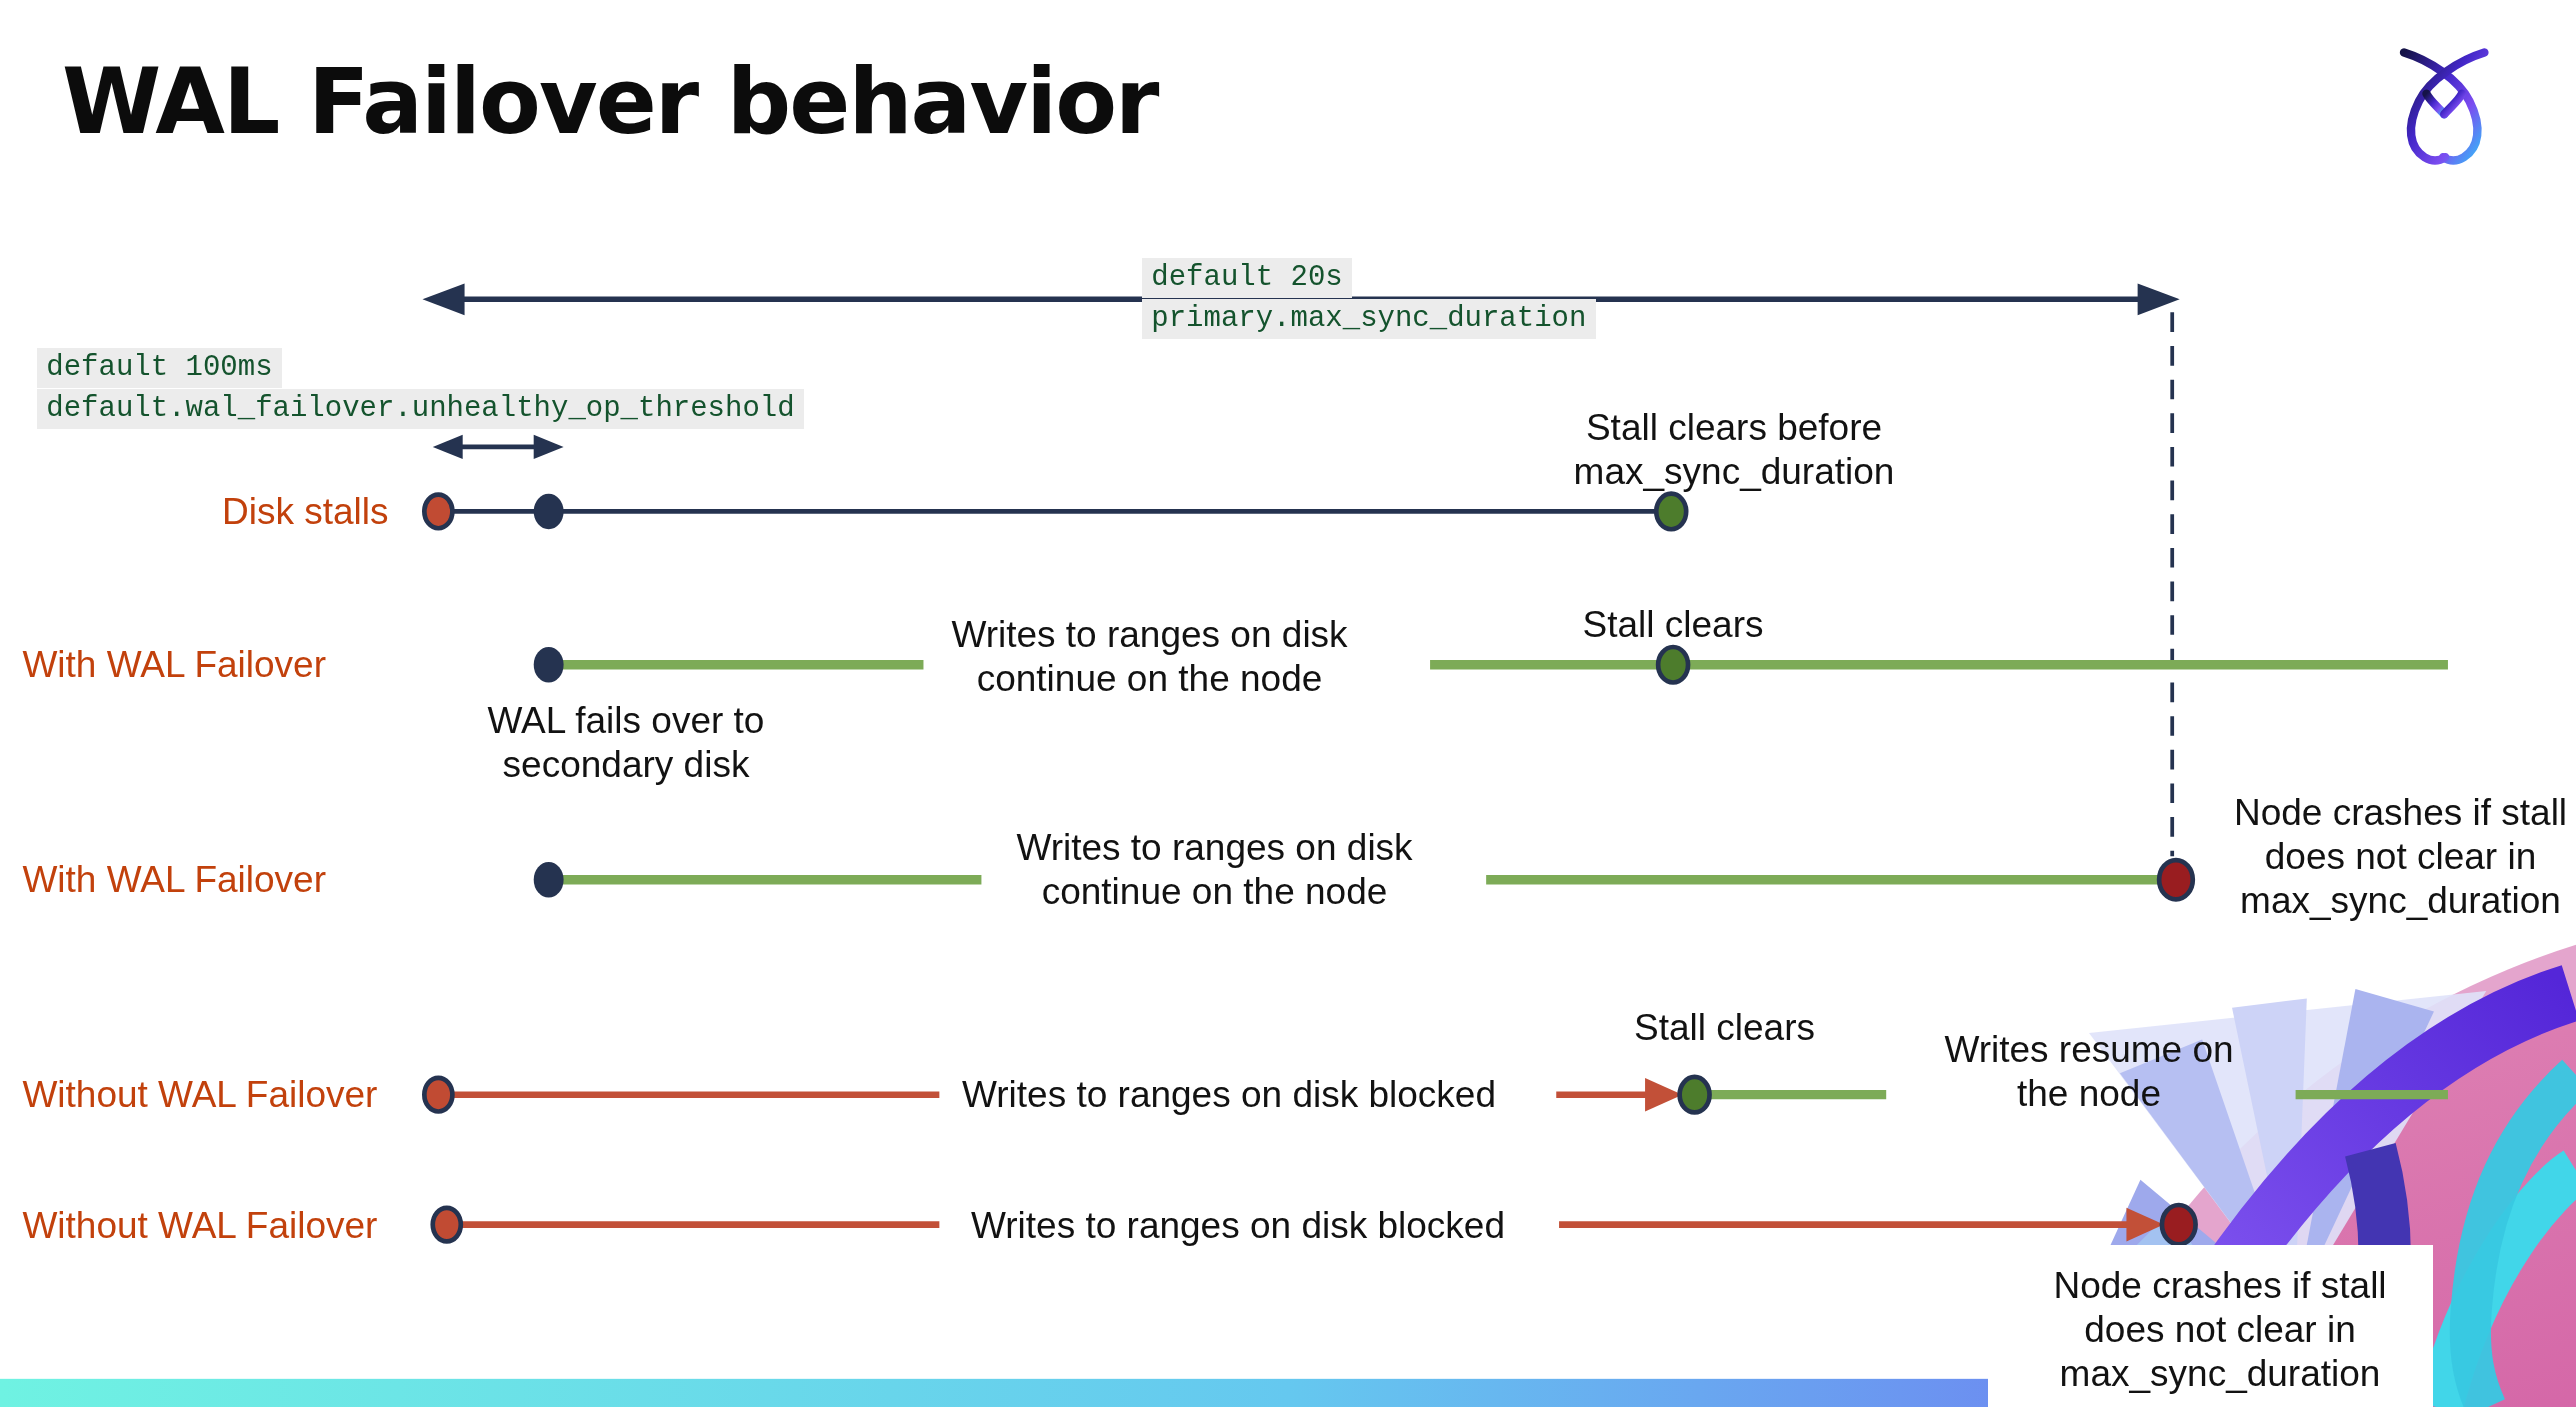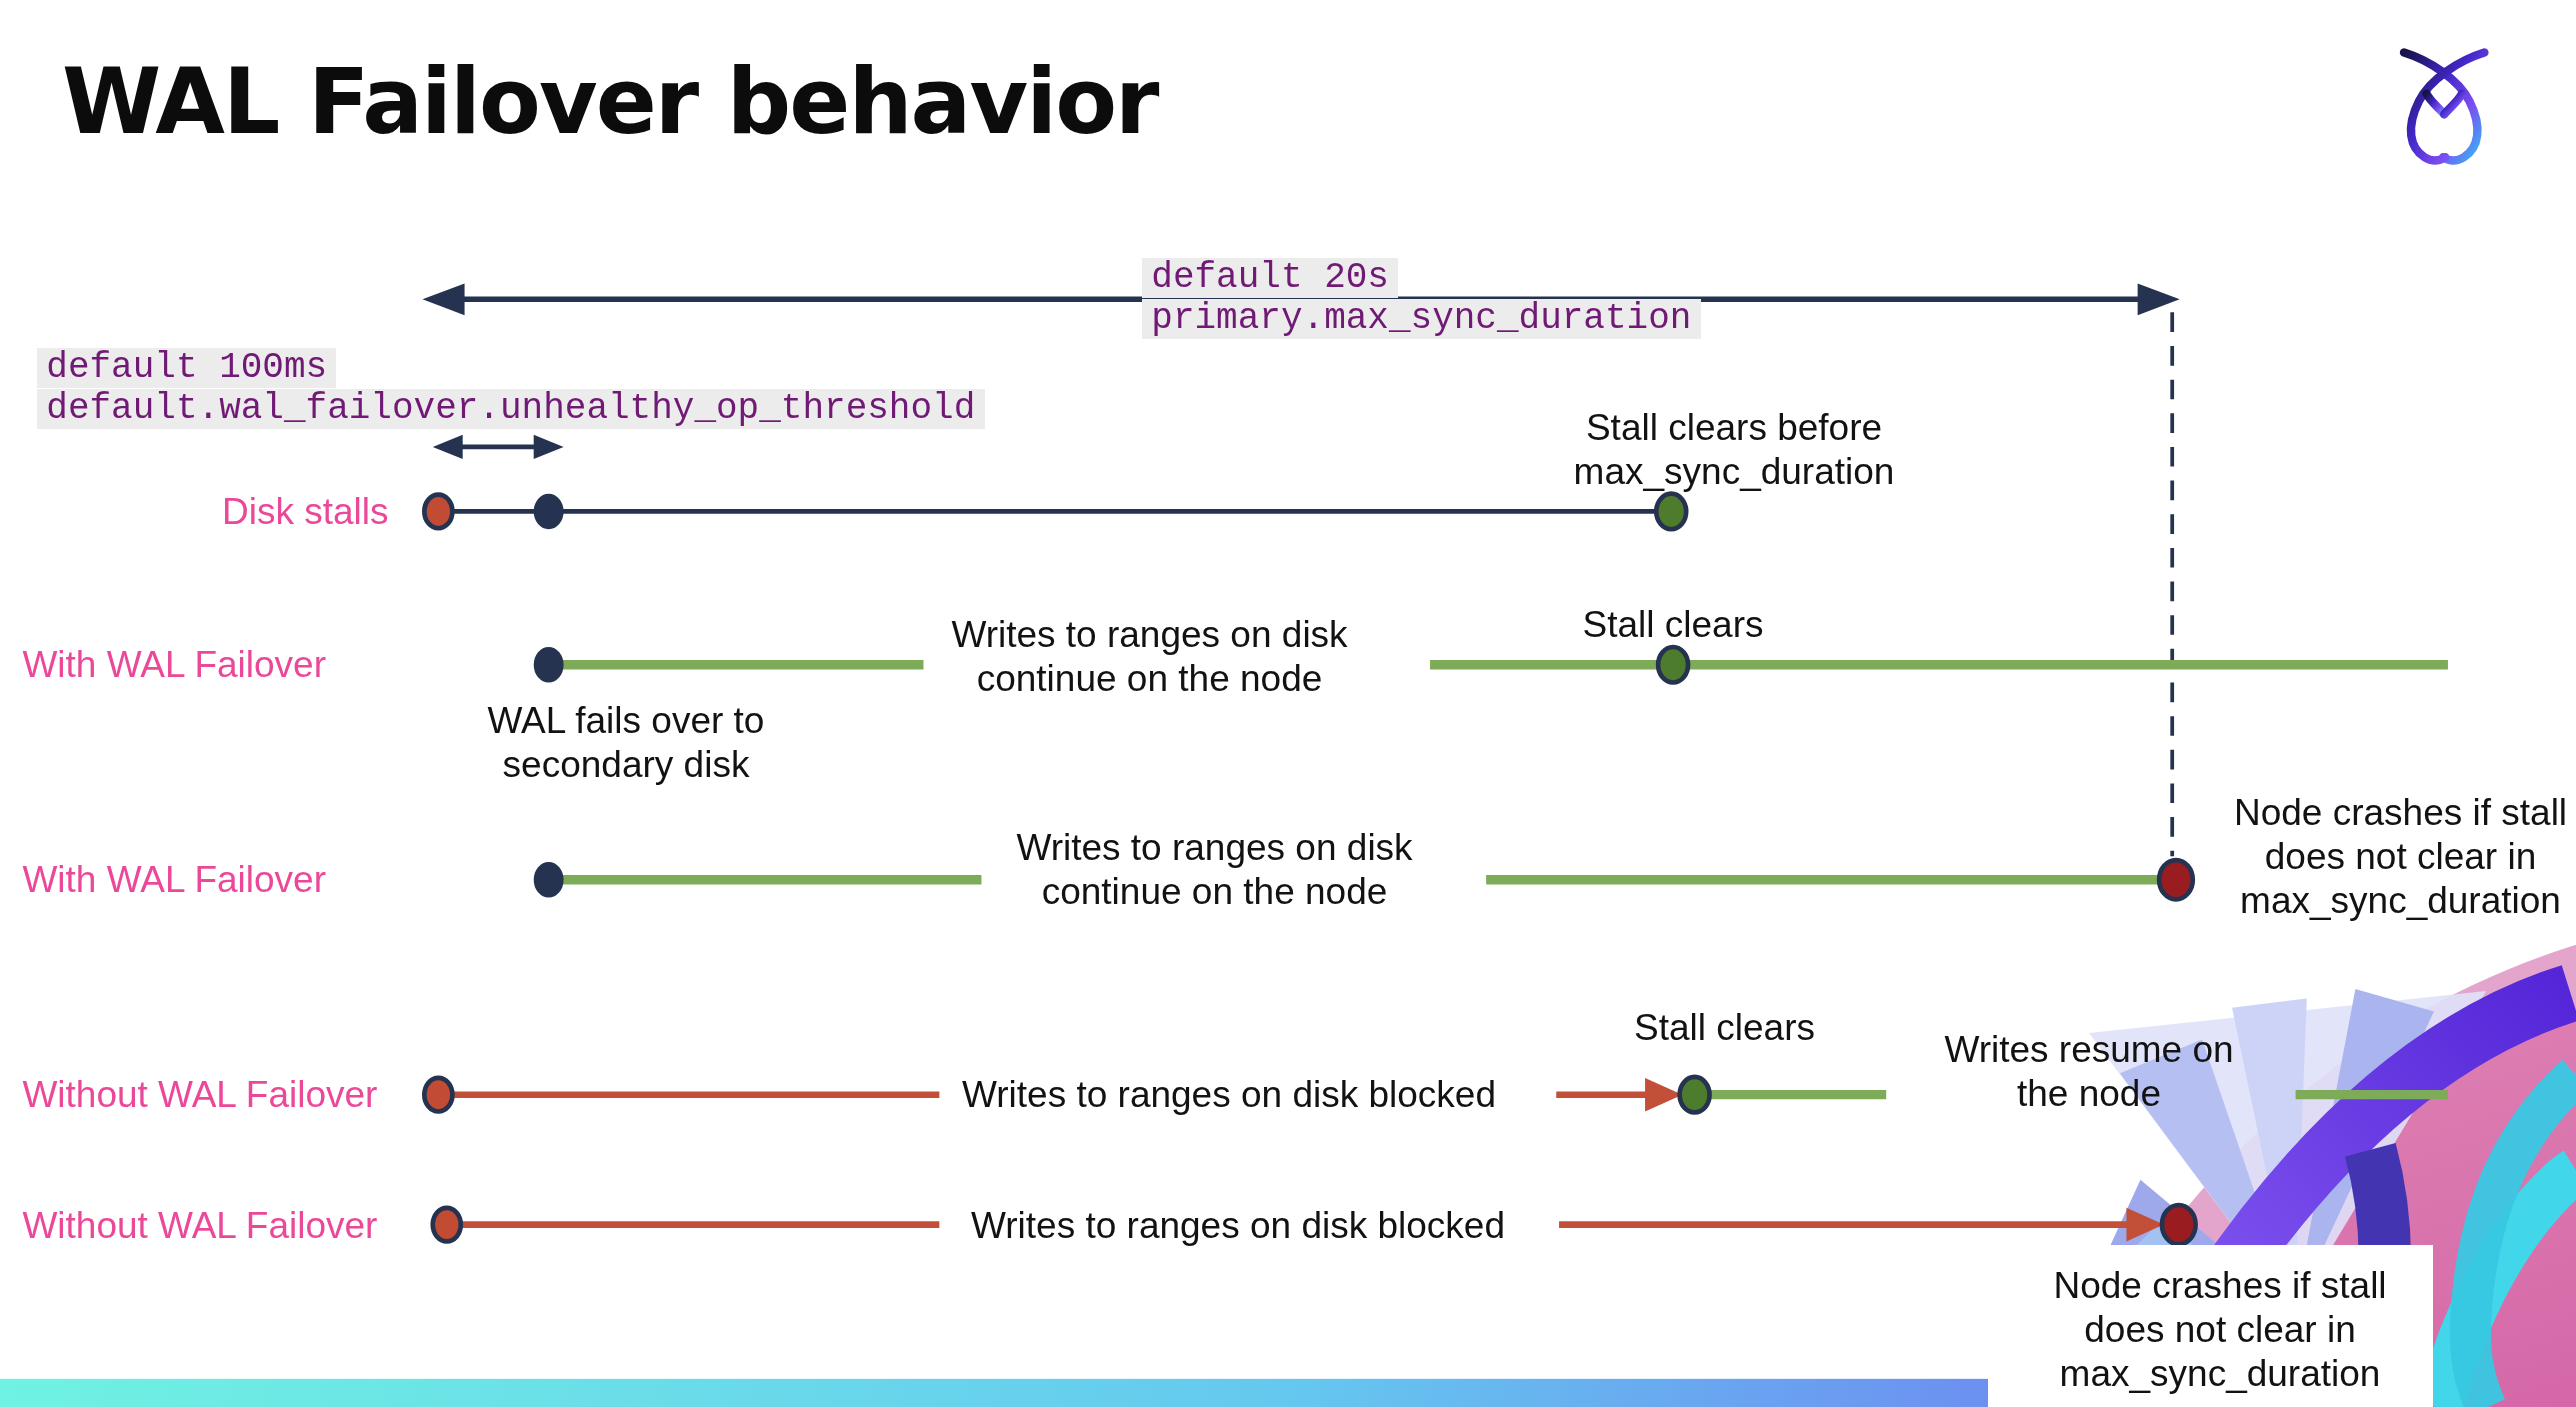--- a/index.html
+++ b/index.html
@@ -6,26 +6,26 @@
   .stage{
     position:relative;width:2576px;height:1408px;overflow:hidden;
     background:#ffffff;font-family:"Liberation Sans",sans-serif;color:#141414;
   }
   .layer{position:absolute;left:0;top:0;width:2576px;height:1408px;}
   .abs{position:absolute;text-align:center;}
   .title{
     font-size:90px;font-weight:800;letter-spacing:-1.9px;color:#0c0c0c;
     font-family:"DejaVu Sans","Liberation Sans",sans-serif;white-space:nowrap;
   }
-  .rowlabel{font-size:37px;line-height:43px;white-space:nowrap;color:#ec4899;}
+  .rowlabel{font-size:37px;line-height:43px;white-space:nowrap;color:#c2410c;}
   .note{font-size:37px;line-height:44px;white-space:pre-line;color:#121212;}
   .note.center{text-align:center;}
   .code{
     font-family:"Liberation Mono","DejaVu Sans Mono",monospace;
-    font-size:36px;line-height:34px;color:#701a75;background:var(--code-bg);
+    font-size:29px;line-height:34px;color:#14532d;background:var(--code-bg);
     padding:2.8px 9.3px;display:inline-block;white-space:nowrap;
   }
   .crash-box{background:#ffffff;}
 </style>
 </head>
 <body>
 
 <div class="stage">
 
   <svg class="layer" viewBox="0 0 2756 1506" aria-hidden="true">

